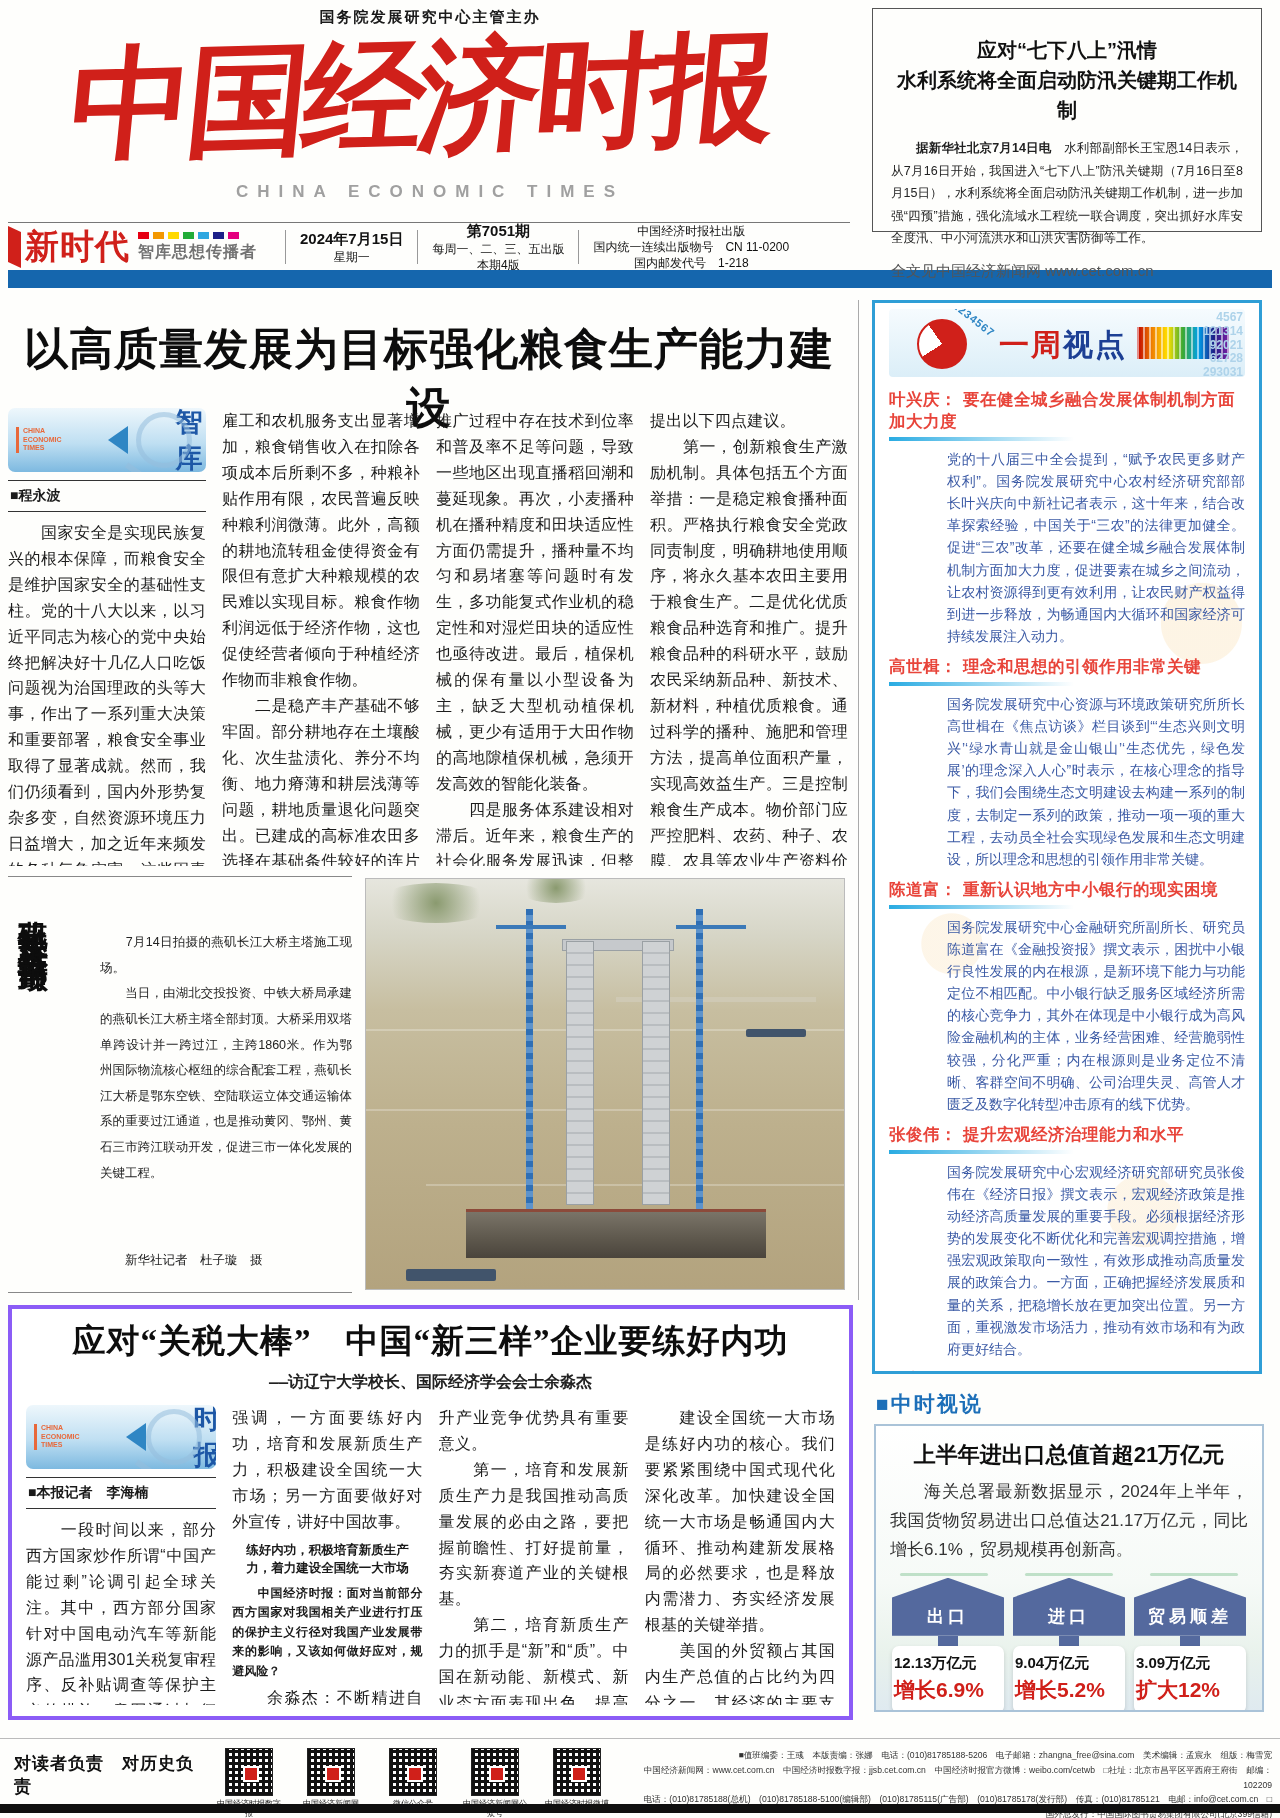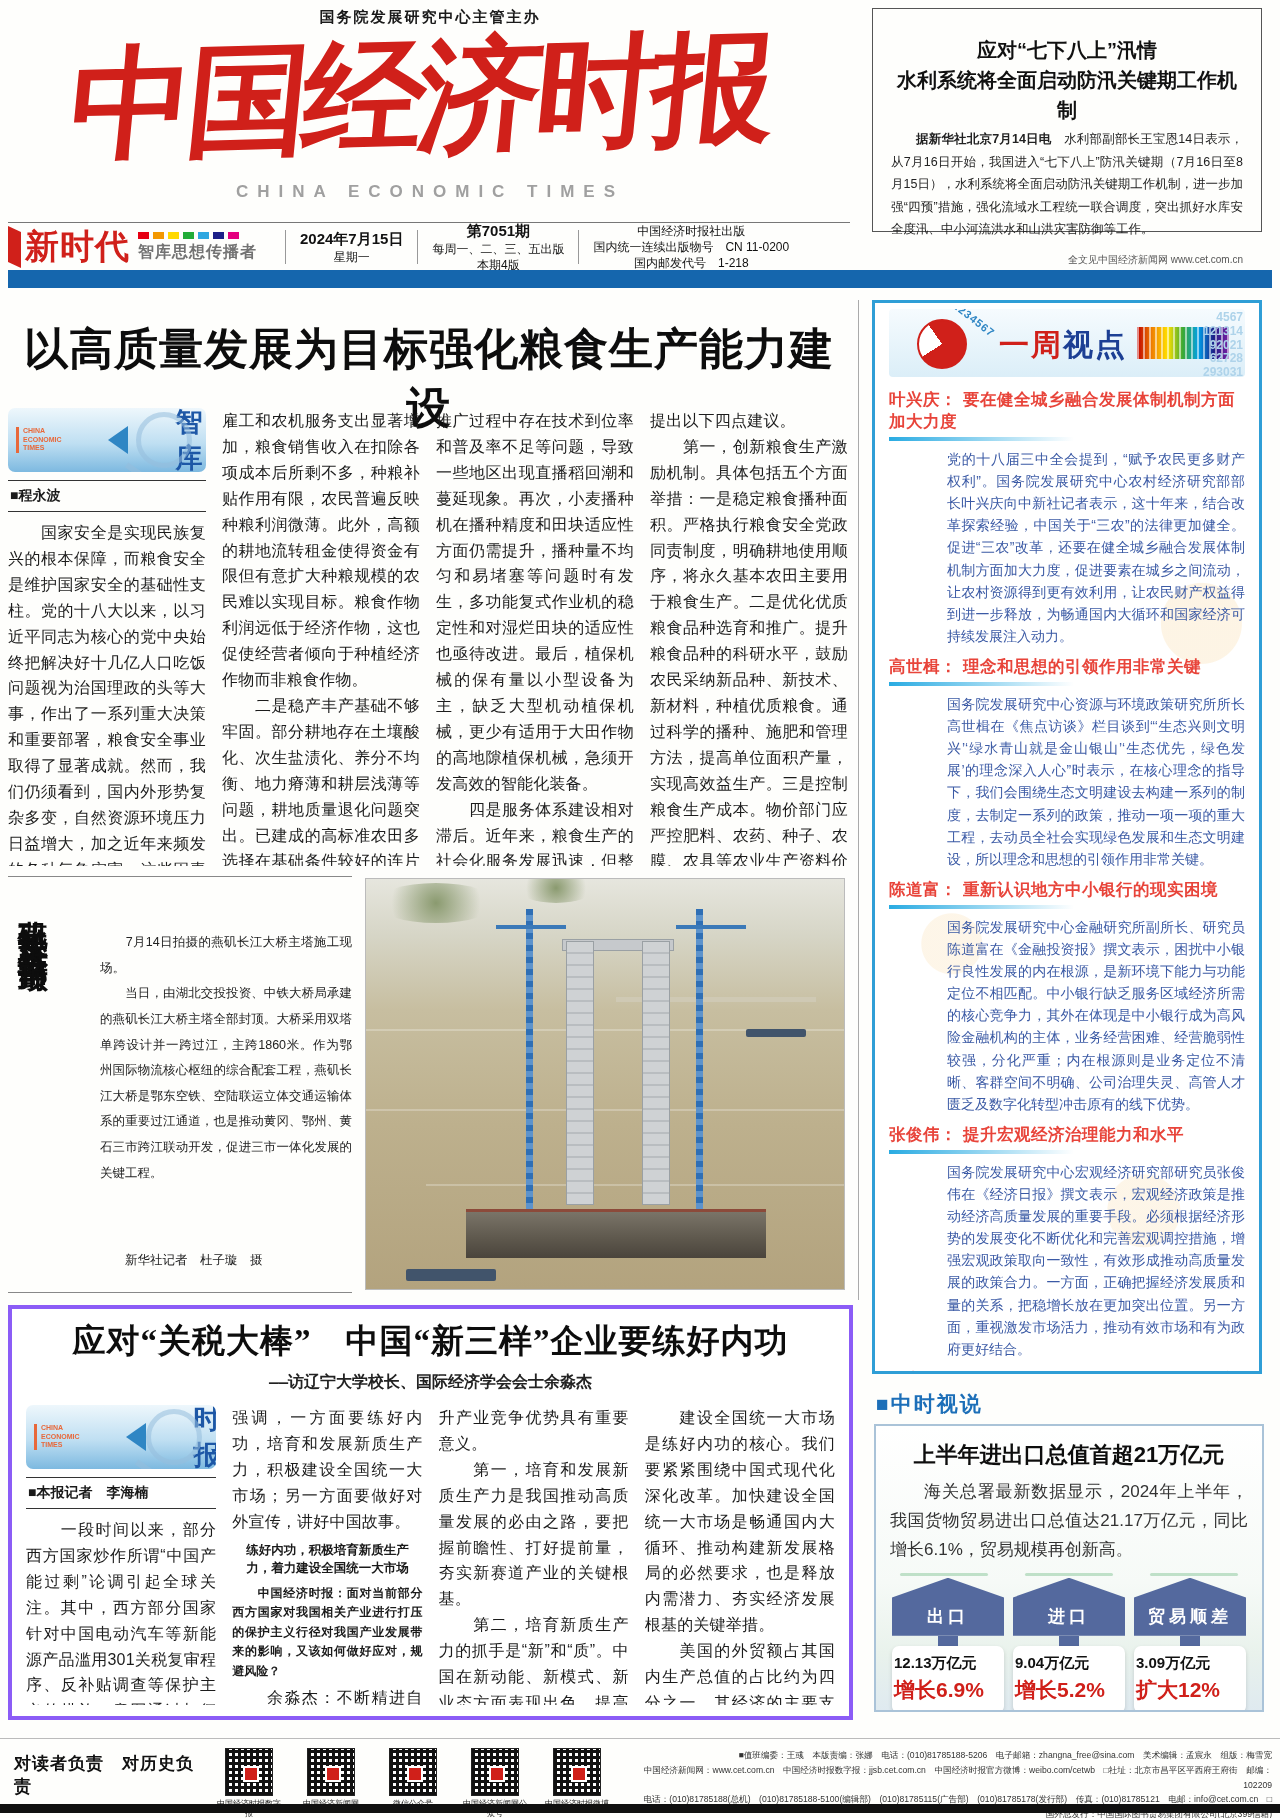--- a/index.html
+++ b/index.html
@@ -22,22 +22,22 @@
   .era-tag{font-size:16px;font-weight:900;letter-spacing:1px;color:#737373;}
   .vdiv{width:0;border-left:1px solid #999;height:34px;margin:0 14px;}
   .ib-block{text-align:center;font-size:12px;line-height:1.35;color:#111;}
   .ib-block .big{font-size:15px;font-weight:bold;}
 
   .bluebar{left:8px;top:270px;width:1264px;height:18px;background:#1566ad;}
 
   
   .floodbox{left:872px;top:8px;width:390px;height:224px;border:1px solid #555;box-sizing:border-box;padding:26px 18px 10px;}
   .flood-t{font-size:20px;font-weight:900;text-align:center;line-height:1.5;color:#111;}
-  .flood-body{margin-top:3px;font-size:12.5px;line-height:1.8;text-align:justify;text-indent:2em;color:#222;}
-  .flood-foot{margin-top:10px;text-align:right;font-size:10px;color:#555;}
+  .flood-body{margin-top:12px;font-size:12.5px;line-height:1.8;text-align:justify;text-indent:2em;color:#222;}
+  .flood-foot{margin-top:10px;text-align:left;font-size:15px;color:#555;}
 
   
   .main-hl{left:8px;top:320px;width:842px;text-align:center;font-size:44px;font-weight:900;letter-spacing:1px;color:#0d0d0d;font-family:"Liberation Serif","DejaVu Serif",serif;}
 
   
   .toparticle{left:8px;top:408px;width:842px;height:458px;display:flex;gap:16px;overflow:hidden;}
   .tcol{width:198px;overflow:hidden;}
   .coltext{font-size:16px;line-height:1.62;text-align:justify;white-space:pre-line;color:#1c1c1c;letter-spacing:.2px;}
   .badge{position:relative;height:64px;border-radius:7px;background:linear-gradient(180deg,#eef7fc 0%,#bfdff2 55%,#7db9e0 100%);display:flex;align-items:center;padding:0 8px;box-sizing:border-box;margin-bottom:8px;overflow:hidden;gap:40px;}
   .brand{border-left:3px solid #e8683a;padding-left:4px;font-size:7px;line-height:1.25;font-weight:bold;color:#e8683a;white-space:pre-line;margin-right:6px;}

